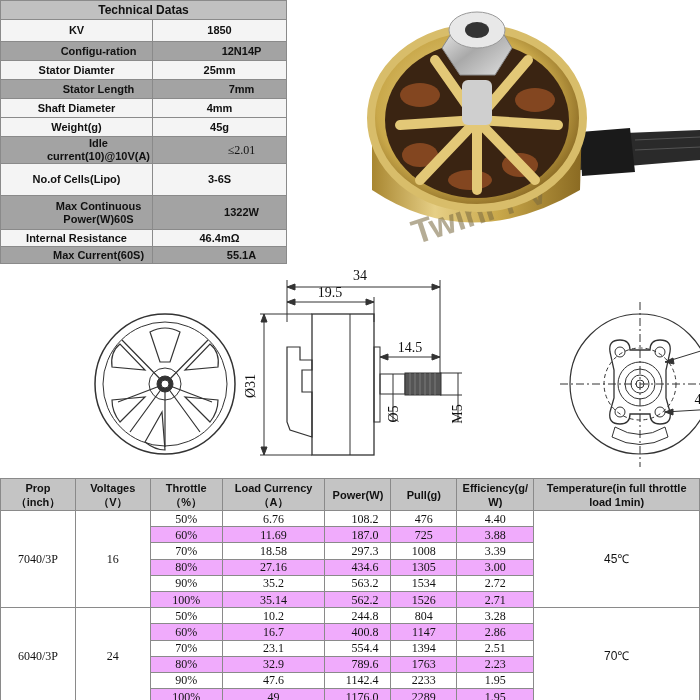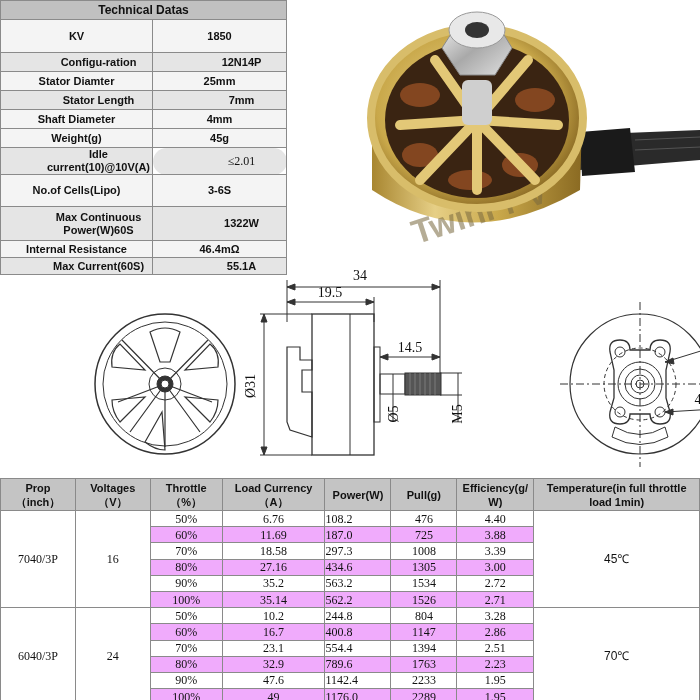--- a/index.html
+++ b/index.html
@@ -4,50 +4,50 @@
 <style>
   * { box-sizing: border-box; margin: 0; padding: 0; }
   html, body { width: 700px; height: 700px; background: #ffffff; overflow: hidden; }
   body { position: relative; font-family: "Liberation Sans", sans-serif; color: #111; }
 
   
   #spec { position: absolute; left: 0; top: 0; width: 287px; border-collapse: collapse; font-size: 11px; font-weight: bold; }
   #spec td { border: 1px solid #8a8a8a; text-align: center; vertical-align: middle; padding: 0 2px; line-height: 13px; margin-top: 13px; }
   #spec .title td { background: #c0c0c0; height: 19px; font-size: 12px; }
   #spec tr.w td { background: #f4f4f4; }
-  #spec tr.g td { background: #e5e5e5; padding-left: 46px; }
+  #spec tr.g td { background: #a3a3a3; padding-left: 46px; }
   #spec td.k { width: 146px; }
-  #spec td.serif { font-family: "Liberation Serif", serif; font-weight: normal; font-size: 12px; border-radius: 14px; }
+  #spec td.serif { font-family: "Liberation Serif", serif; font-weight: normal; font-size: 12px; }
 
   
   #photo { position: absolute; left: 290px; top: 0; width: 410px; height: 262px; }
 
   
   #drawing { position: absolute; left: 90px; top: 262px; width: 610px; height: 210px; }
   .dim { font-family: "Liberation Serif", serif; font-size: 14px; fill: #111; }
 
   
   #perf { position: absolute; left: 0; top: 478px; width: 700px; border-collapse: collapse; font-size: 11px; }
   #perf th { background: #c4c4c4; border: 1px solid #8a8a8a; font-weight: bold; line-height: 14px; height: 32px; vertical-align: middle; padding: 0 2px; }
   #perf td { border: 1px solid #8a8a8a; text-align: center; height: 16.2px; padding: 0; font-family: "Liberation Serif", serif; font-size: 12px; line-height: 14px; }
   #perf tr.w td.v { background: #ffffff; }
   #perf tr.g td.v { background: #f0abfc; }
   #perf td.merge { background: #ffffff; font-family: Liberation Serif, serif; }
   #perf td.temp { font-family: "Liberation Sans", sans-serif; }
-  #perf td.pw { text-align: left; padding-right: 25px; }
+  #perf td.pw { text-align: right; padding-right: 12px; }
 </style>
 </head>
 <body>
 
 <table id="spec">
   <tbody>
       <tr class="title">
         <td colspan="2">Technical Datas</td>
       </tr>
-  <tr class="w" style="height:33px">
+  <tr class="w" style="height:22px">
         <td class="k">KV</td>
         <td>1850</td>
       </tr>
   <tr class="g" style="height:19px">
         <td class="k">Configu-ration</td>
         <td>12N14P</td>
       </tr>
   <tr class="w" style="height:19px">
         <td class="k">Stator Diamter</td>
         <td>25mm</td>

